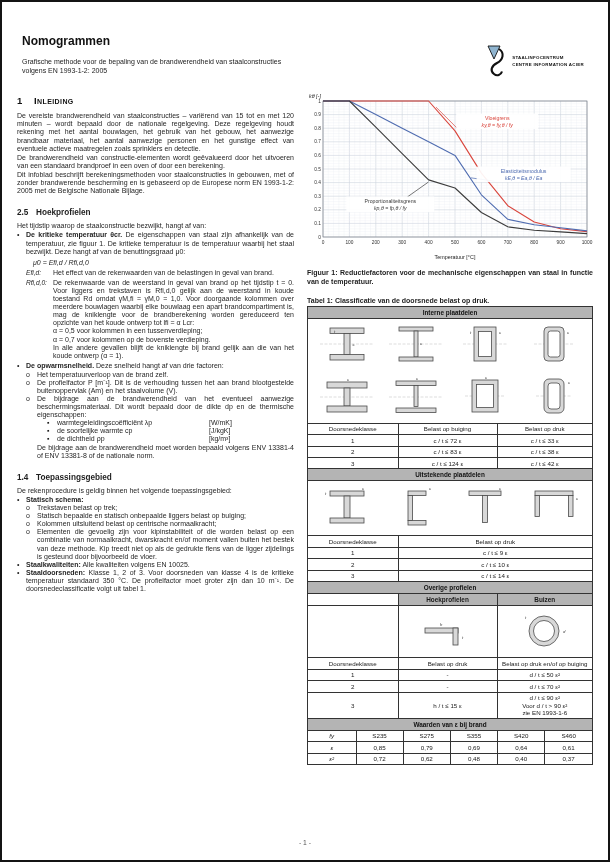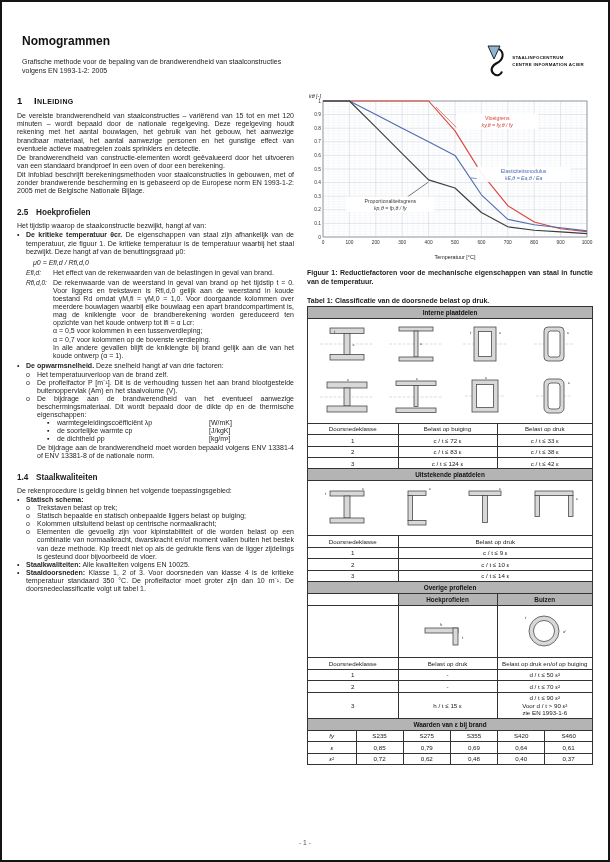--- a/index.html
+++ b/index.html
@@ -144,21 +144,21 @@
         <span>[J/kgK]</span>
       </div>
       <div class="proprow bt">
         <span class="m3">▪</span>
         <span class="proplabel">de dichtheid ρp</span>
         <span>[kg/m³]</span>
       </div>
       <div class="l2block bt">De bijdrage aan de brandwerendheid moet worden bepaald volgens ENV 13381-4 of ENV 13381-8 of de nationale norm.</div>
 
       <div class="h2">
-        <span class="num">1.4</span><span>Staalkwaliteiten</span>
+        <span class="num">1.4</span><span>Toepassingsgebied</span>
       </div>
       <p class="bt">De rekenprocedure is geldig binnen het volgende toepassingsgebied:</p>
       <div class="row bt">
         <span class="m1">•</span>
         <span class="bold">Statisch schema:</span>
       </div>
       <div class="row bt ind1">
         <span class="m2">o</span>
         <span>Trekstaven belast op trek;</span>
       </div>

